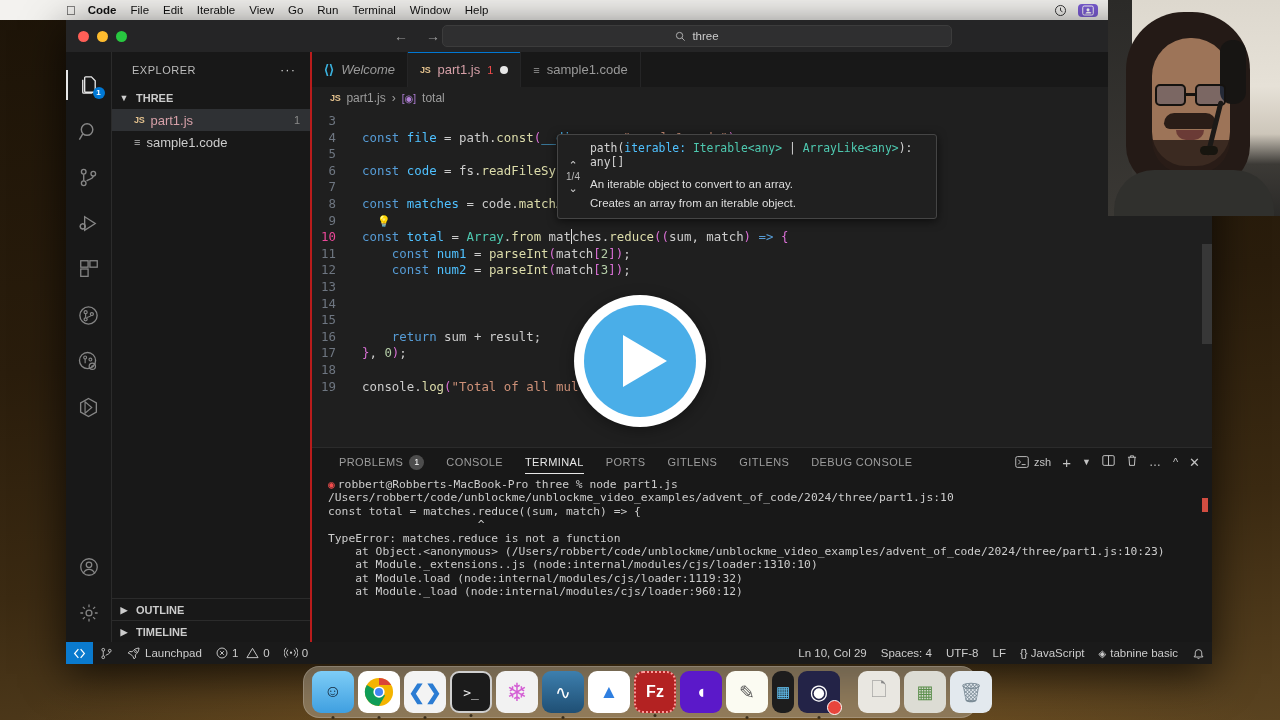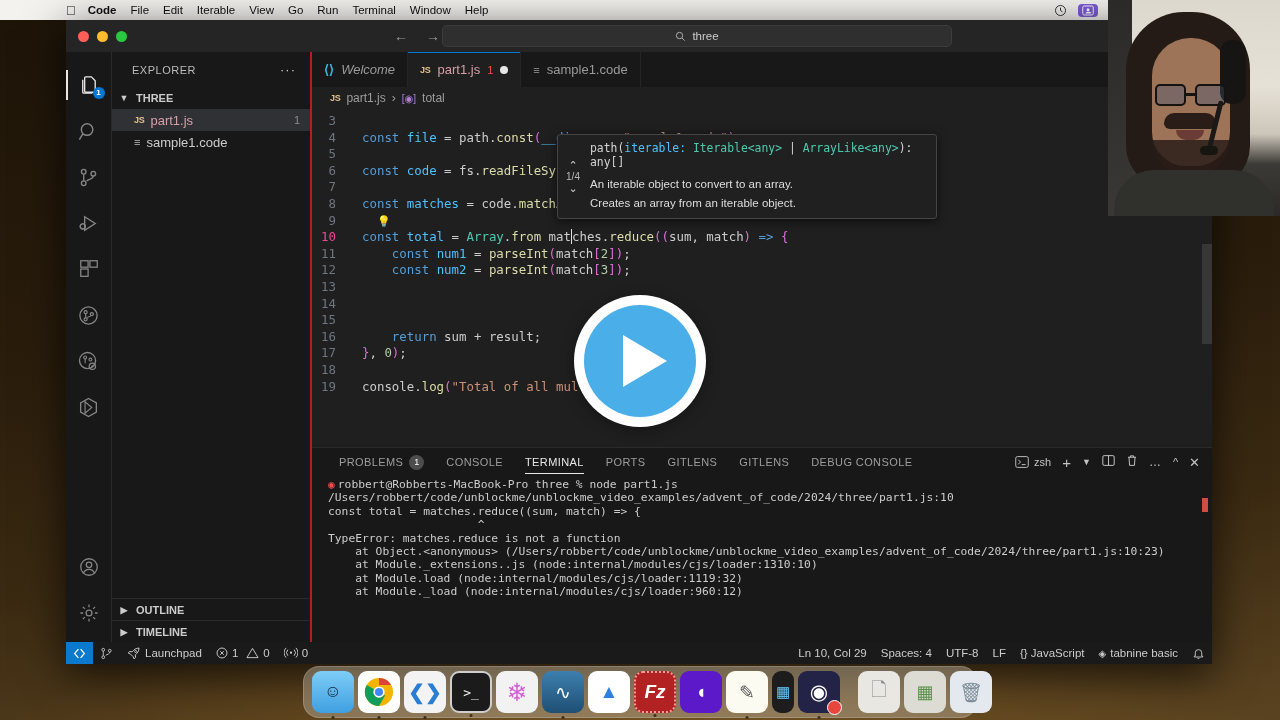--- a/index.html
+++ b/index.html
@@ -830,21 +830,21 @@
       <span style="color:#d45fd4;font-size:25px;">❄</span>
     </div>
     <div class="dock-ico" style="background:linear-gradient(180deg,#3d7fae,#1f4f74);">
       <span style="color:#fff;font-size:19px;">∿</span>
       <span class="run-dot"></span>
     </div>
     <div class="dock-ico" style="background:#fff;">
       <span style="color:#2f7fe0;font-size:19px;">▲</span>
     </div>
     <div class="dock-ico" style="background:#b32222;border:2px dotted #ff9a9a;">
-      <span style="color:#fff;font-size:19px;font-weight:bold;font-style:italic;">Fz</span>
+      <span style="color:#fff;font-size:16px;font-weight:bold;">Fz</span>
       <span class="run-dot"></span>
     </div>
     <div class="dock-ico" style="background:#5b19c9;">
       <span style="color:#fff;font-size:19px;">◖</span>
     </div>
     <div class="dock-ico" style="background:#fbfbf2;">
       <span style="color:#555;font-size:19px;">✎</span>
       <span class="run-dot"></span>
     </div>
     <div class="dock-ico" style="background:#1d1d1d;width:22px;flex:0 0 22px;">

